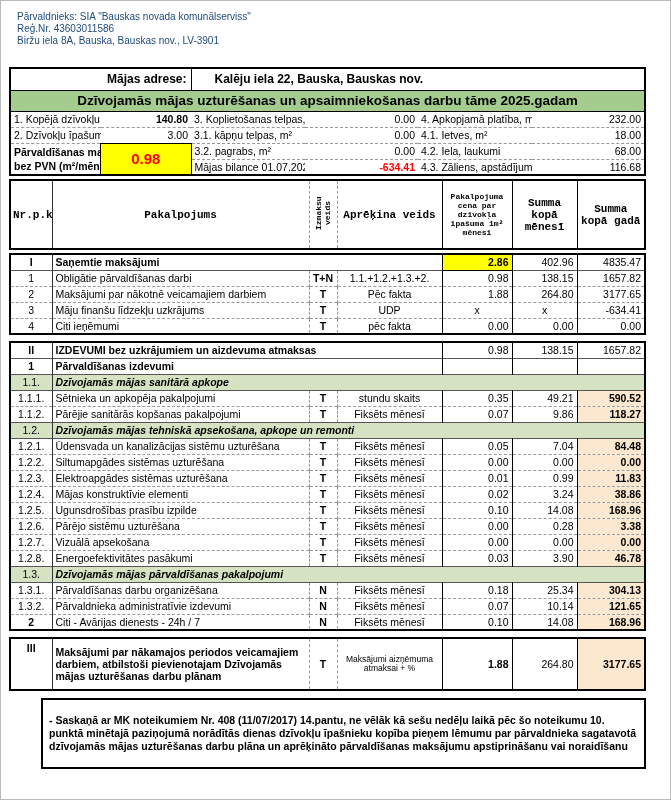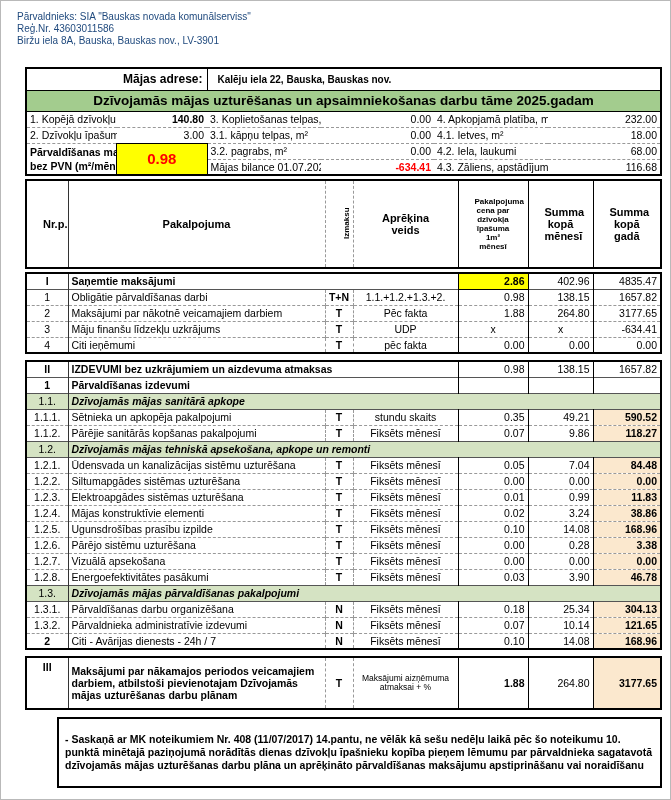--- a/index.html
+++ b/index.html
@@ -3,41 +3,41 @@
 <meta charset="utf-8">
 <style>
   * { margin:0; padding:0; box-sizing:border-box; }
   html,body { background:#e8e8e8; }
   .page {
     width:671px; height:800px; background:#fff;
     border:1px solid #b9b9b9; position:relative;
     font-family:"Liberation Sans", sans-serif; color:#000; overflow:hidden;
   }
   .provider { position:absolute; left:16px; top:10px; color:#1F497D; font-size:10px; line-height:12px; }
-  .doc { position:absolute; left:24px; top:66px; width:637px; }
+  .doc { position:absolute; left:8px; top:66px; width:637px; }
 
   
   table { border-collapse:collapse; table-layout:fixed; width:637px; }
   td, th { overflow:hidden; }
   .top-section { border:2px solid #000; }
   .addr-label { width:181px; text-align:right; font-weight:bold; font-size:12px; padding:3px 4px; border-right:1px solid #000; border-bottom:1px solid #000; height:22px;}
-  .addr-value { text-align:left; font-weight:bold; font-size:10px; padding:3px 10px; border-bottom:1px solid #000; }
+  .addr-value { text-align:left; font-weight:bold; font-size:12px; padding:3px 23px; border-bottom:1px solid #000; }
   .title-row td { background:var(--title-green); text-align:center; font-weight:bold; font-size:13.5px; height:21px; border-bottom:1px solid #000; }
   .info td { font-size:10.5px; height:16px; padding:0 3px; white-space:nowrap; }
   .info .val { text-align:right; }
   .maksa-label { text-align:center; font-weight:bold; font-size:12.5px; line-height:14px; }
   .maksa-cell { background:#FFFF00; border:1px solid #000; text-align:center; }
   .maksa-cell span { color:#FF0000; font-weight:bold; font-size:15px; }
   .bold { font-weight:bold; }
   .red { color:#FF0000; font-weight:bold; }
 
   
   .blk { border:2px solid #000; margin-top:6px; }
   .blk td { font-size:10.5px; height:16px; padding:0 3px; }
-  .hdr td { text-align:center; font-weight:bold; vertical-align:middle; font-size:11px; height:64px; padding:16px; }
+  .hdr td { text-align:center; font-weight:bold; vertical-align:middle; font-size:11px; height:64px; padding:2px;font-family:Liberation Mono, monospace; }
   .hdr .small { font-size:8px; line-height:9px; }
   .vert { writing-mode:vertical-rl; transform:rotate(180deg); font-size:8px; font-weight:bold; margin:0 auto; }
   .c-num  { text-align:center; border-right:1px solid #333; }
   .c-label{ text-align:left; border-right:1px dashed #999; }
   .c-izm  { text-align:center; font-weight:bold; border-right:1px dashed #999; }
   .c-apr  { text-align:center; border-right:1px solid #000; }
   .c-cena { text-align:right; border-right:1px solid #000; }
   .c-men  { text-align:right; border-right:1px solid #000; }
   .c-gada { text-align:right; }
   tr + tr td { border-top:1px dashed #999; }
@@ -123,21 +123,21 @@
           <col style="width:257px">
           <col style="width:28px">
           <col style="width:105px">
           <col style="width:70px">
           <col style="width:65px">
           <col style="width:68px">
         </colgroup>
       <tbody>
           <tr class="hdr">
         <td class="c-num">Nr.p.k</td>
-        <td class="c-label" style="text-align:center">Pakalpojuma</td>
+        <td class="c-label" style="text-align:center">Pakalpojums</td>
         <td class="c-izm"><span class="vert">Izmaksu veids</span></td>
         <td class="c-apr">Aprēķina veids</td>
         <td class="c-cena small">Pakalpojuma cena par dzīvokļa īpašuma 1m² mēnesī</td>
         <td class="c-men">Summa kopā mēnesī</td>
         <td class="c-gada">Summa kopā gadā</td>
       </tr>
     </tbody>
       </table>
 
     <table class="blk" style="margin-top:3px">

